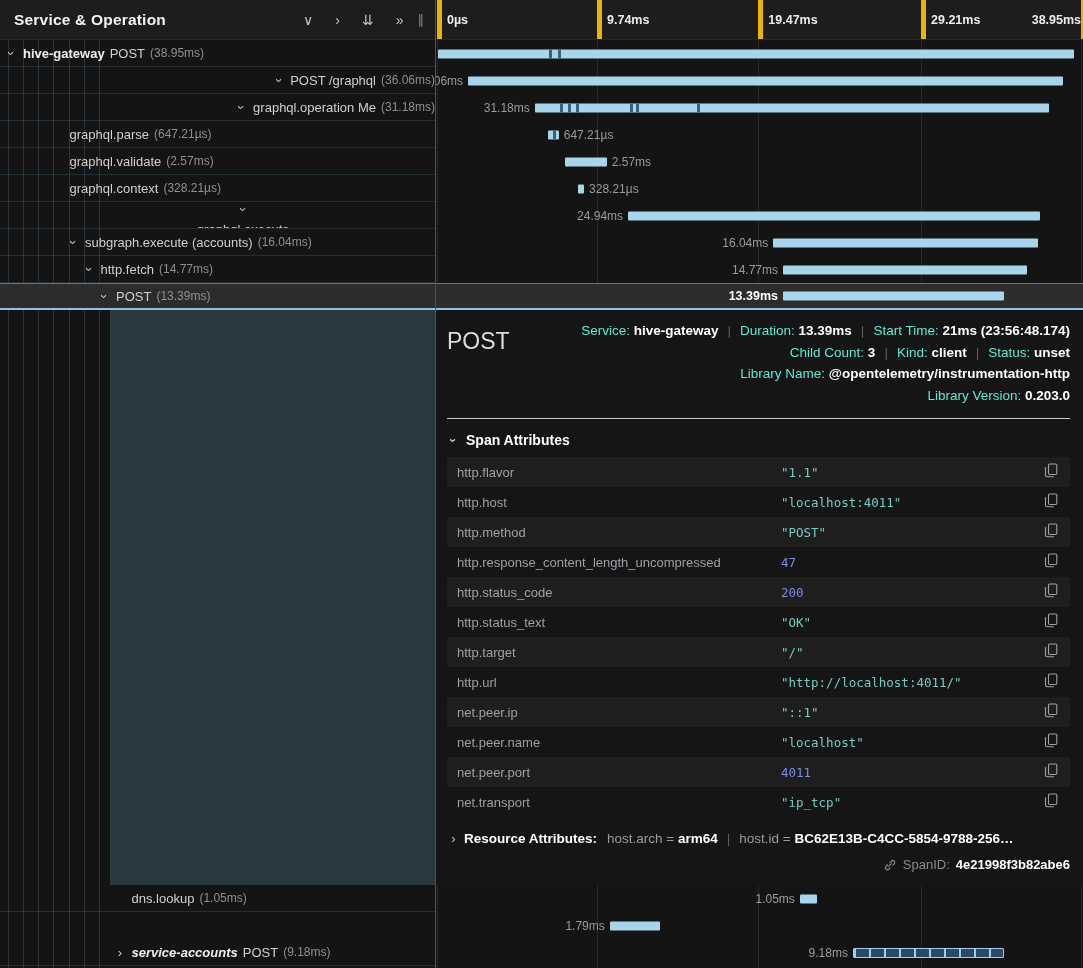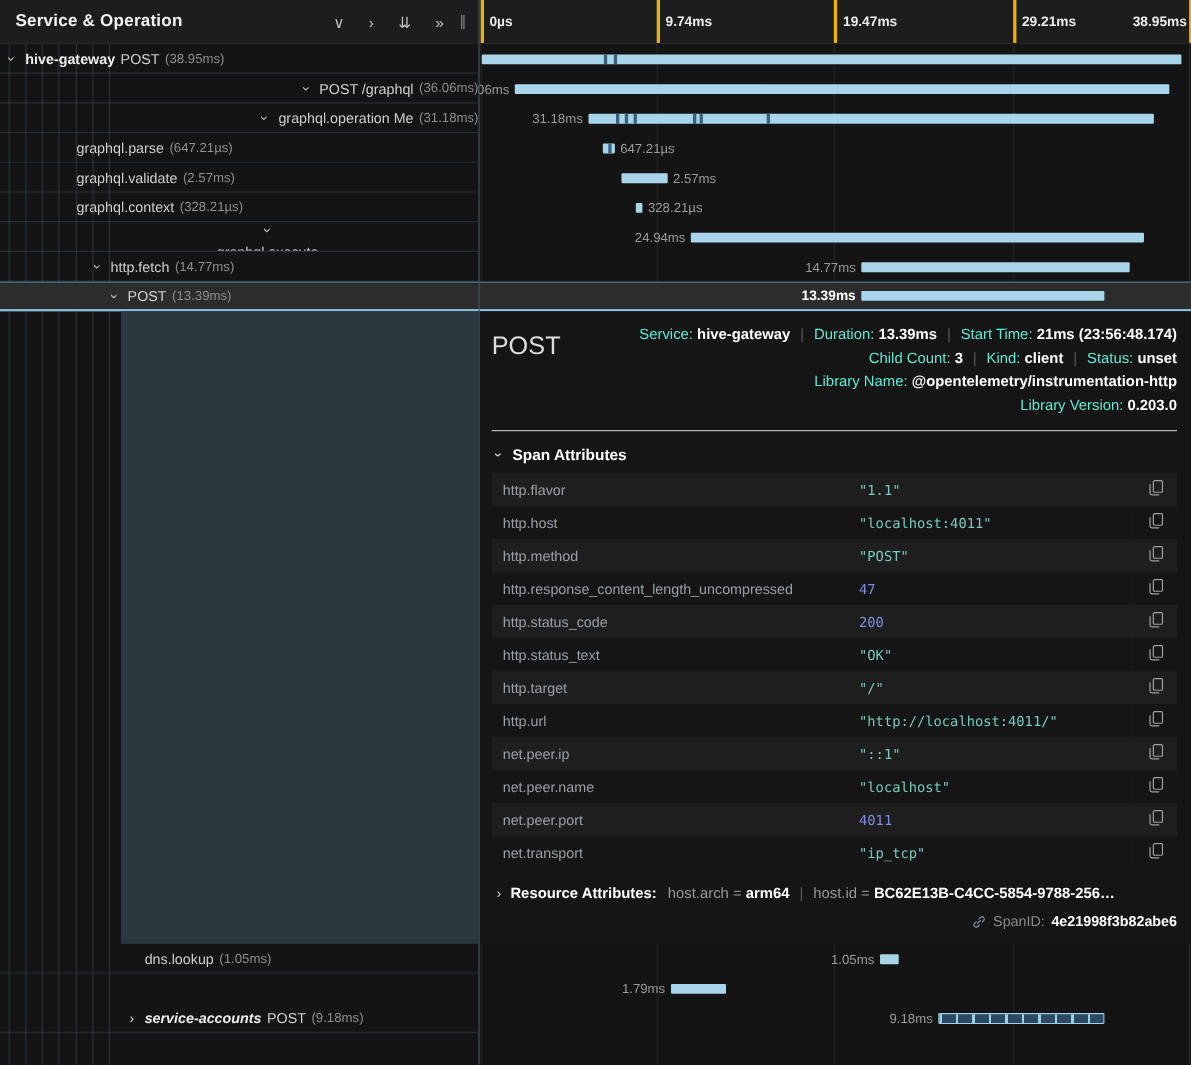--- a/index.html
+++ b/index.html
@@ -8,21 +8,21 @@
   .app { position:relative; width:1083px; height:968px; background:#141414; overflow:hidden; }
 
   
   .header { display:flex; height:40px; background:#1d1d1d; border-bottom:1px solid #272727; position:relative; z-index:4; }
   .left-header { flex:0 0 435px; width:435px; display:flex; align-items:center; padding:0 10px 0 14px; }
   .panel-title { flex:1; color:#f2f2f2; font-size:15.5px; font-weight:700; letter-spacing:.2px; }
   .hicons { display:flex; align-items:center; gap:22px; margin-right:14px; }
   .hicon { color:#c2c2c2; font-size:14px; cursor:pointer; line-height:1; }
   .drag-handle { color:#8a8a8a; font-size:13px; cursor:col-resize; letter-spacing:1px; }
   .ruler { flex:1; position:relative; overflow:hidden; }
-  .ruler-tick { position:absolute; top:0; bottom:0; width:0; border-left:3px solid #eab308; }
+  .ruler-tick { position:absolute; top:0; bottom:0; width:0; border-left:5px solid #eab308; }
   .ruler-label { position:absolute; top:50%; transform:translateY(-50%); left:5px; color:#ececec; font-size:12.5px; font-weight:700; white-space:nowrap; }
   .ruler-tick.right .ruler-label { left:auto; right:5px; }
 
   
   .body { position:relative; height:928px; }
   #guides { position:absolute; left:0; top:0; bottom:0; width:110px; z-index:0; }
   .guide { position:absolute; top:0; bottom:0; width:1px; background:#2c3338; }
   #grid { position:absolute; left:435px; top:0; bottom:0; width:648px; z-index:0; }
   .gridline { position:absolute; top:0; bottom:0; width:1px; background:#272727; }
   #panel-divider { position:absolute; left:435px; top:-40px; bottom:0; width:1px; background:#3b5968; z-index:6; cursor:col-resize; }
@@ -216,20 +216,31 @@
             <span class="chev down"><span class="glyph">›</span></span>
             <span class="op">graphql.execute</span>
             <span class="dur">(24.94ms)</span>
           </div>
           <div class="tl-cell">
             <div class="bar" style="left: 29.8%; width: 63.5%;"></div>
             <span class="bar-label left" style="right: 70.2%;">24.94ms</span>
           </div>
         </div>
         <div class="span-row">
+          <div class="tree-cell" style="padding-left: 67px;">
+            <span class="chev down"><span class="glyph">›</span></span>
+            <span class="op">subgraph.execute (accounts)</span>
+            <span class="dur">(16.04ms)</span>
+          </div>
+          <div class="tl-cell">
+            <div class="bar" style="left: 52.2%; width: 40.9%;"></div>
+            <span class="bar-label left" style="right: 47.8%;">16.04ms</span>
+          </div>
+        </div>
+        <div class="span-row">
           <div class="tree-cell" style="padding-left: 82.5px;">
             <span class="chev down"><span class="glyph">›</span></span>
             <span class="op">http.fetch</span>
             <span class="dur">(14.77ms)</span>
           </div>
           <div class="tl-cell">
             <div class="bar" style="left: 53.7%; width: 37.6%;"></div>
             <span class="bar-label left" style="right: 46.3%; text-align: center;">14.77ms</span>
           </div>
         </div>

